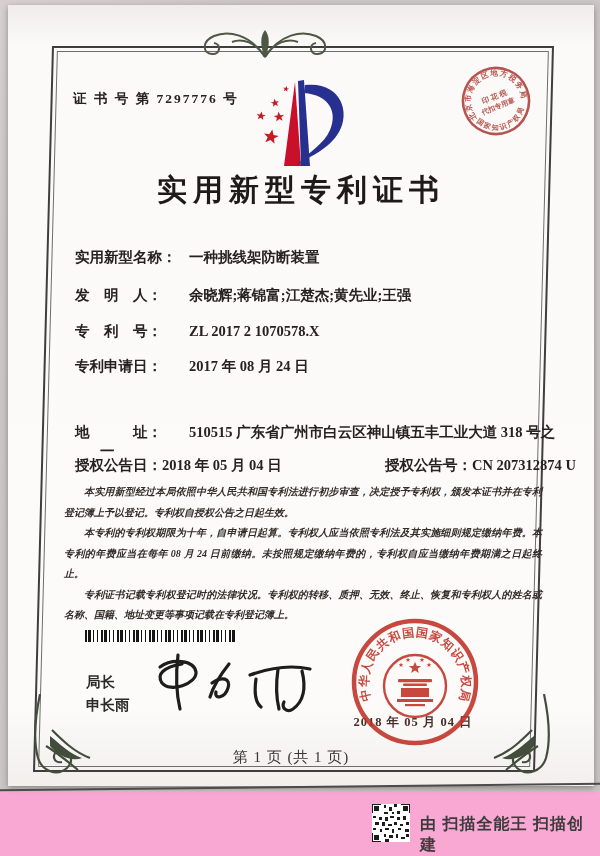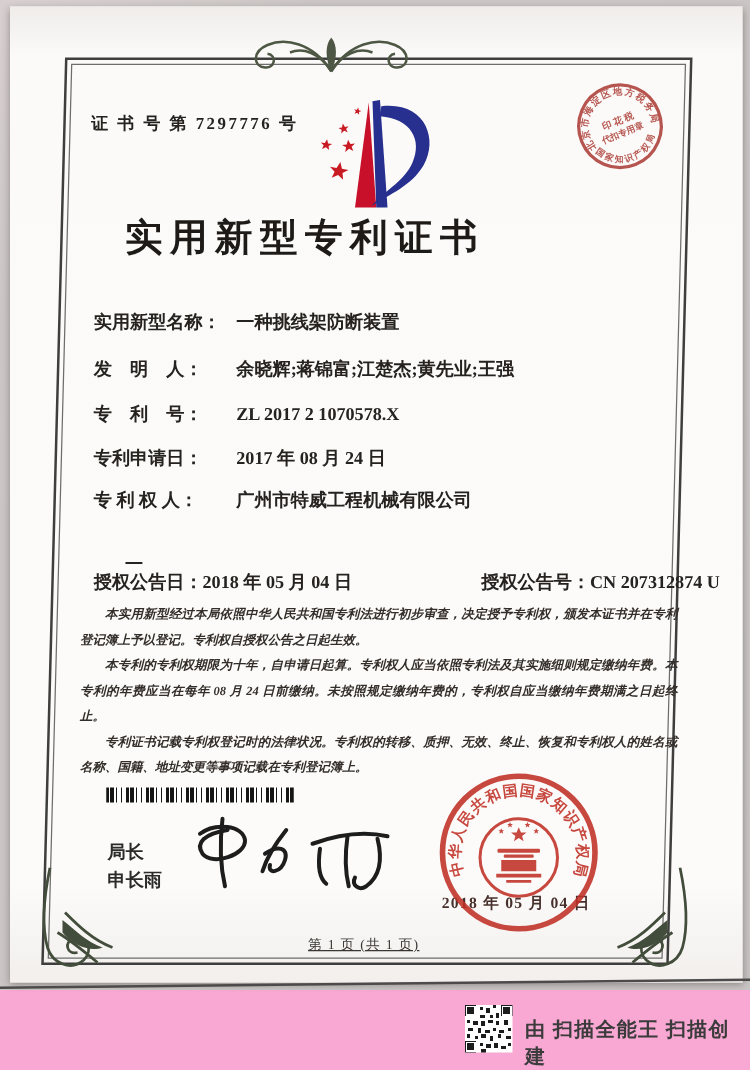--- a/index.html
+++ b/index.html
@@ -6,35 +6,35 @@
   body{width:600px;height:856px;background:#ffffff;font-family:"Liberation Serif","DejaVu Serif",serif;}
   #screen{position:relative;width:600px;height:856px;overflow:hidden;background:#f9a8d4;}
   .photo-bg{position:absolute;left:0;top:0;width:600px;height:792px;background:linear-gradient(135deg,#d8d0d0 0%,#ccc7c6 18%,#c9c5c4 100%);}
   .paper{position:absolute;left:8px;top:5px;width:586px;height:781px;
          background:linear-gradient(180deg,#efecea 0%,#fbfaf8 5%,#fcfbf9 90%,#f2efed 100%);
          box-shadow:0 2px 6px rgba(60,50,50,.45);}
   .frame{position:absolute;left:52px;top:46px;width:498px;height:722px;
          border:2px solid #3e3e3e;transform:skewX(-1.5deg);transform-origin:top left;}
   .frame::after{content:"";position:absolute;inset:3px;border:1px solid #6d6d6d;}
   .cert-no{position:absolute;left:73px;top:90px;font-size:13.5px;font-weight:700;letter-spacing:2px;color:#26221f;}
-  .title{position:absolute;left:100px;top:170px;width:402px;font-size:30px;font-weight:700;letter-spacing:6px;color:#1e1a17;}
+  .title{position:absolute;left:100px;top:170px;width:402px;text-align:center;font-size:30px;font-weight:700;letter-spacing:6px;color:#1e1a17;}
   .field{position:absolute;left:75px;font-size:14.5px;color:#26221f;white-space:nowrap;}
   .field .lbl{display:inline-block;width:114px;font-weight:700;}
   .field .val{font-weight:600;}
   .addr2{position:absolute;left:100px;top:442px;font-size:14.5px;font-weight:600;color:#26221f;}
   .grant-no{position:absolute;left:310px;top:0;}
   .bodytext{position:absolute;left:64px;top:482px;width:478px;font-size:10px;line-height:20.5px;
             font-style:italic;color:#332e2a;text-align:justify;}
   .bodytext p{margin:0;text-indent:2em;font-weight:600;}
   .barcode{position:absolute;left:85px;top:630px;width:150px;height:12px;
            background:repeating-linear-gradient(90deg,#151515 0 2px,#fdfdfd 2px 3px,#151515 3px 6px,#fdfdfd 6px 8px,#151515 8px 9px,#fdfdfd 9px 12px,#151515 12px 13px,#fdfdfd 13px 16px);}
   .signer{position:absolute;left:86px;top:671px;font-family:"Liberation Sans","DejaVu Sans",sans-serif;
           font-size:14.5px;font-weight:700;color:#2b2b2b;line-height:23px;}
   .sig{position:absolute;left:150px;top:652px;}
-  .page-info{position:absolute;left:161px;top:748px;width:260px;text-align:center;font-size:11px;color:#3a3633;letter-spacing:1px;text-decoration:underline;}
+  .page-info{position:absolute;left:161px;top:748px;width:260px;text-align:center;font-size:15px;color:#3a3633;letter-spacing:1px;}
   .seal-date{position:absolute;left:352px;top:714px;width:122px;text-align:center;font-size:12.5px;font-weight:700;color:#47302c;letter-spacing:1px;z-index:1;}
   .seal{position:absolute;left:345px;top:612px;z-index:2;opacity:.88;}
   .tax-stamp{position:absolute;left:456px;top:61px;transform:rotate(-22deg);opacity:.82;}
   .orn{position:absolute;}
   .edge-line{position:absolute;left:-6px;top:786px;width:612px;height:2px;background:#4c4a4a;transform:rotate(-0.6deg);}
   .qr{position:absolute;left:372px;top:804px;width:38px;height:38px;}
   .scan-text{position:absolute;left:420px;top:814px;font-family:"Liberation Sans","DejaVu Sans",sans-serif;
              font-size:16px;font-weight:600;color:#3b3b3b;letter-spacing:1px;}
 </style>
 </head>
@@ -116,22 +116,22 @@
   </div>
   <div class="field" style="top:286px;">
     <span class="lbl">发　明　人：</span><span class="val">余晓辉;蒋锦富;江楚杰;黄先业;王强</span>
   </div>
   <div class="field" style="top:322px;">
     <span class="lbl">专　利　号：</span><span class="val">ZL 2017 2 1070578.X</span>
   </div>
   <div class="field" style="top:357px;">
     <span class="lbl">专利申请日：</span><span class="val">2017 年 08 月 24 日</span>
   </div>
-  <div class="field" style="top:391px;">
-    <span class="lbl">专 利 权 人：</span><span class="val">广州市特威工程机械有限公司</span>
+  <div class="field" style="top:423px;">
+    <span class="lbl">地　　　址：</span><span class="val">510515 广东省广州市白云区神山镇五丰工业大道 318 号之</span>
   </div>
   <div class="addr2">一</div>
   <div class="field" style="top:456px;text-align:center;">
     <span class="lbl" style="width:auto;">授权公告日：</span><span class="val">2018 年 05 月 04 日</span>
     <span class="grant-no"><span class="lbl" style="width:auto;">授权公告号：</span><span class="val">CN 207312874 U</span></span>
   </div>
 
   <div class="bodytext">
     <p>本实用新型经过本局依照中华人民共和国专利法进行初步审查，决定授予专利权，颁发本证书并在专利登记簿上予以登记。专利权自授权公告之日起生效。</p>
     <p>本专利的专利权期限为十年，自申请日起算。专利权人应当依照专利法及其实施细则规定缴纳年费。本专利的年费应当在每年 08 月 24 日前缴纳。未按照规定缴纳年费的，专利权自应当缴纳年费期满之日起终止。</p>

